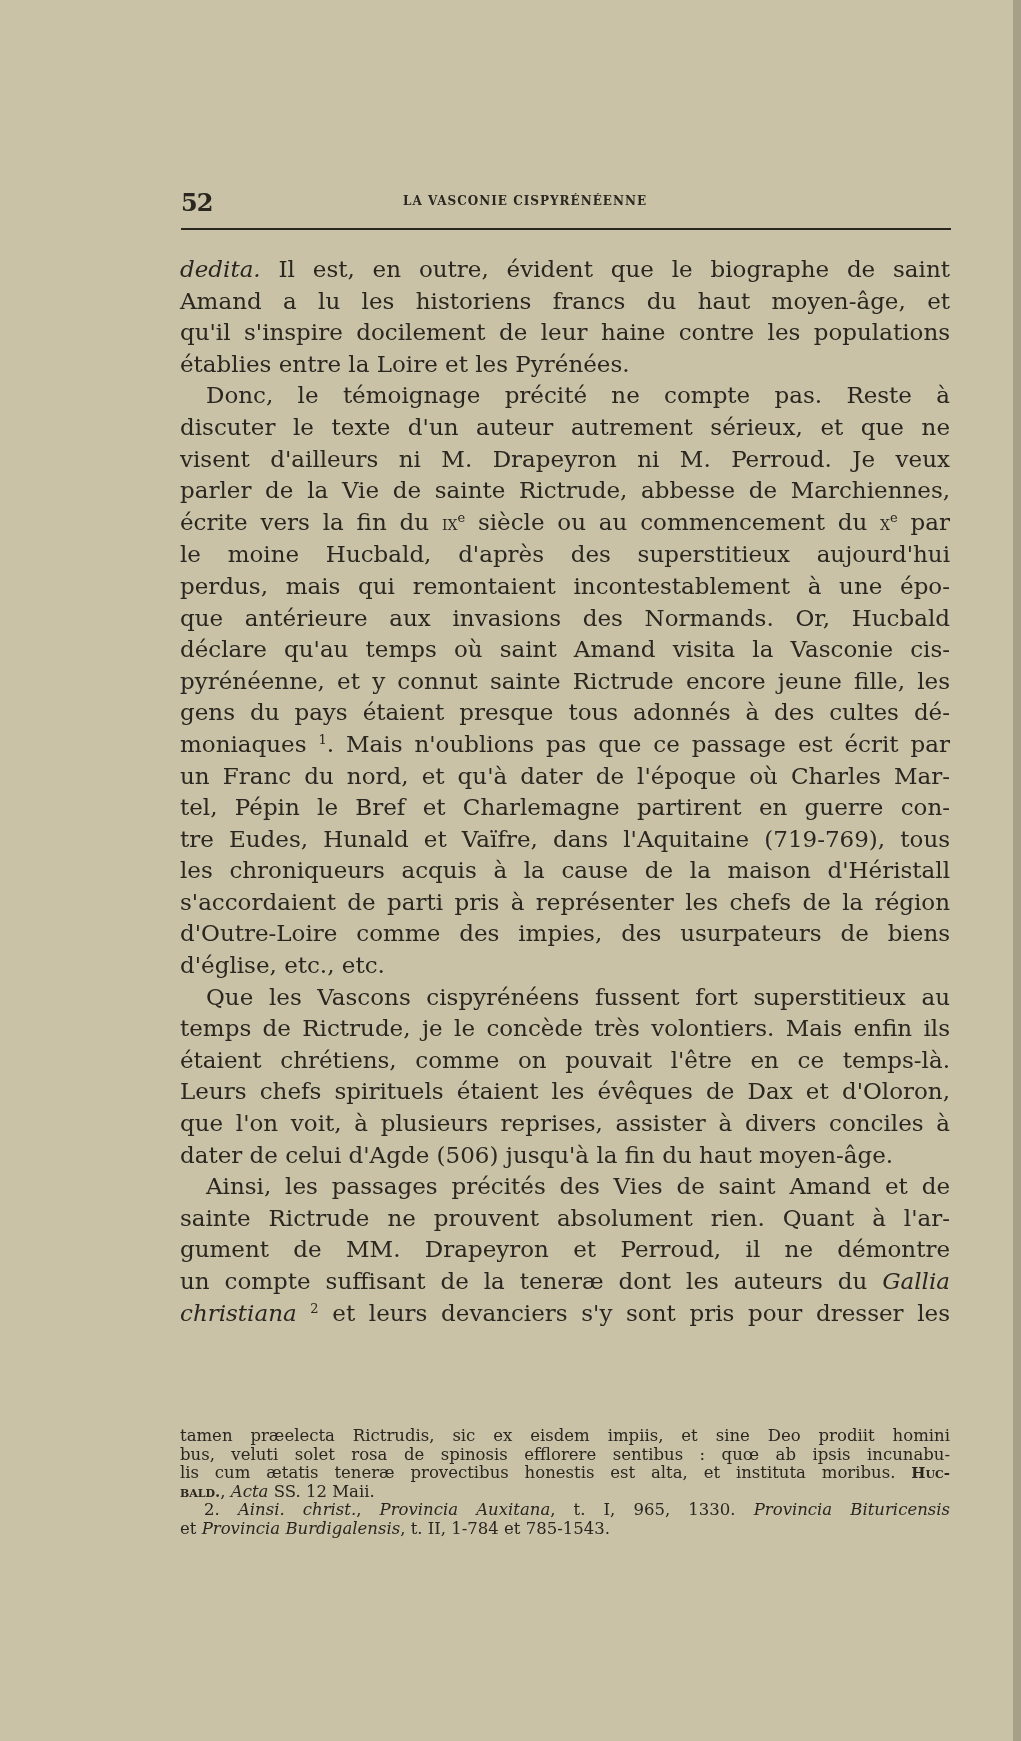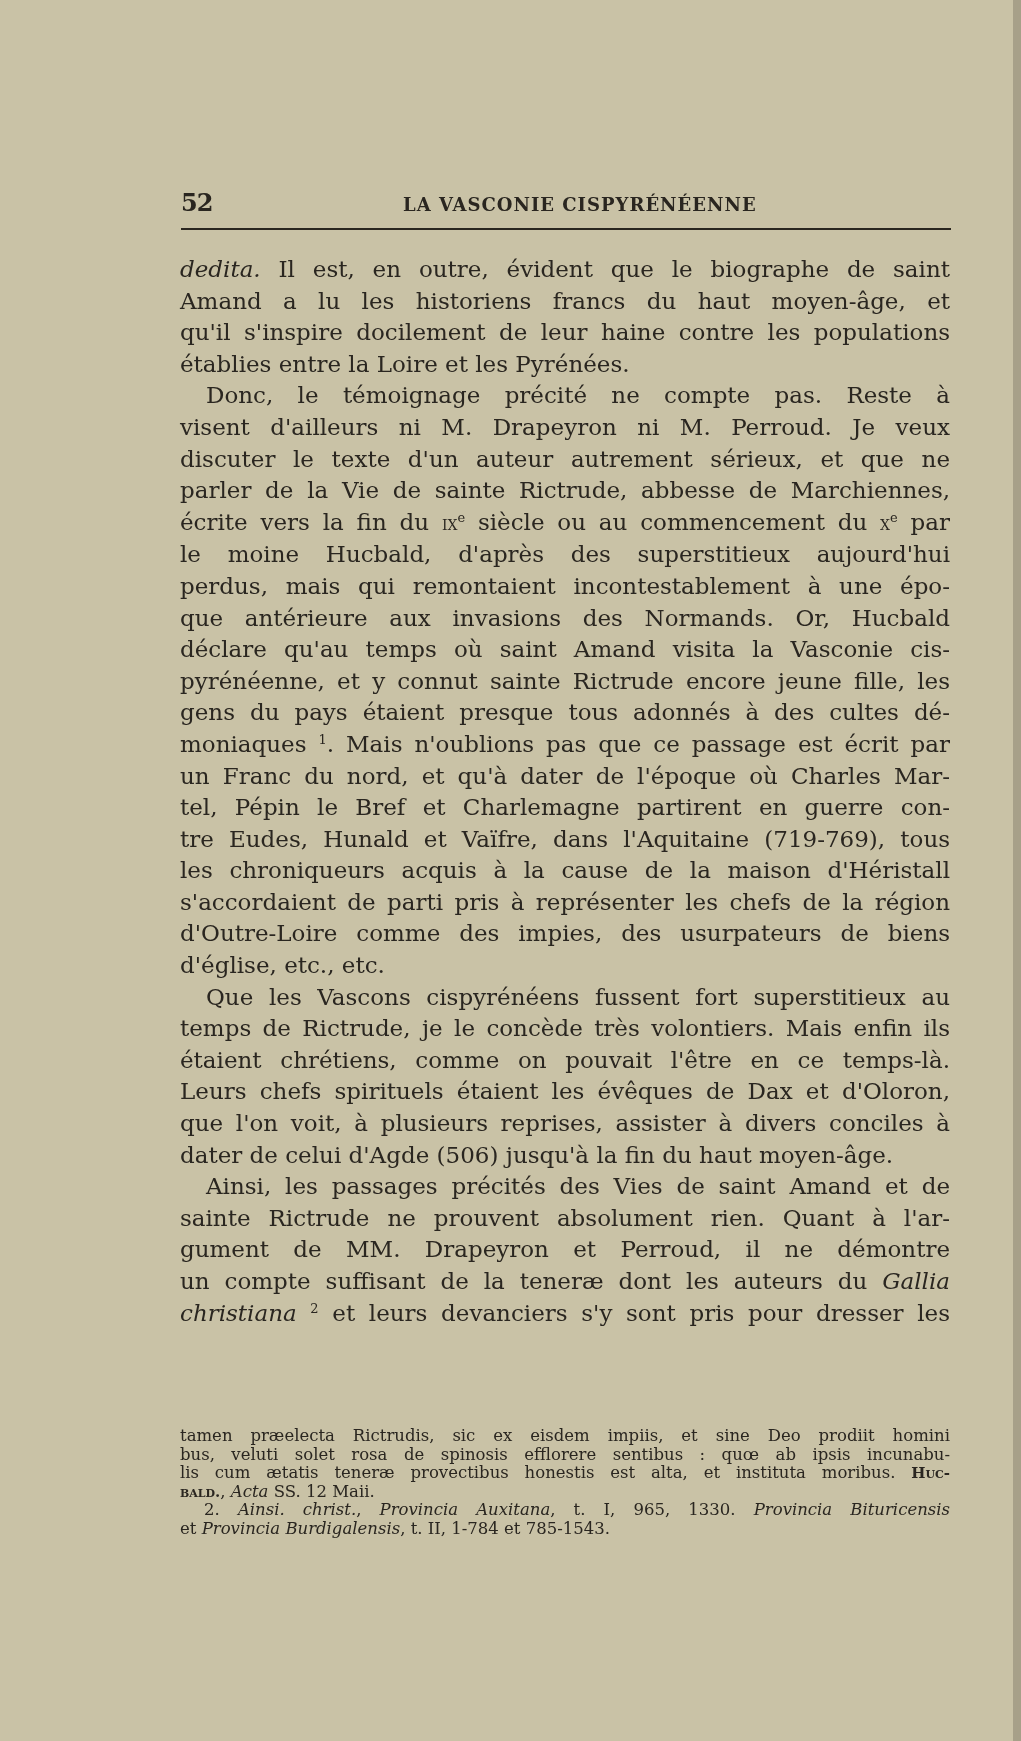--- a/index.html
+++ b/index.html
@@ -17,21 +17,21 @@
   }
   .header {
     position: absolute; left: 181px; top: 188px; width: 770px; height: 30px;
   }
   .page-number {
     position: absolute; left: 0; top: 0;
     font-size: 24px; font-weight: bold; letter-spacing: -1px; text-align: right;
   }
   .running-title {
     position: absolute; left: 222px; top: 6px;
-    font-size: 18px; letter-spacing: 1px; font-weight: bold;
+    font-size: 12px; letter-spacing: 1px; font-weight: bold;
   }
   .rule {
     position: absolute; left: 181px; top: 228px; width: 770px; height: 2px;
     background: #2a2620;
   }
   .body-text {
     position: absolute; left: 180px; top: 254px; width: 770px;
     font-size: 23px; line-height: 31.6px;
   }
   .body-text .line {
@@ -64,22 +64,22 @@
 
 <div class="body-text">
   <div>
     <span class="line"><i>dedita.</i><span> Il est, en outre, évident que le biographe de saint</span></span>
     <span class="line">Amand a lu les historiens francs du haut moyen-âge, et</span>
     <span class="line">qu'il s'inspire docilement de leur haine contre les populations</span>
     <span class="line last">établies entre la Loire et les Pyrénées.</span>
   </div>
   <div>
     <span class="line ind">Donc, le témoignage précité ne compte pas. Reste à</span>
+    <span class="line">discuter le texte d'un auteur autrement sérieux, et que ne</span>
     <span class="line">visent d'ailleurs ni M. Drapeyron ni M. Perroud. Je veux</span>
-    <span class="line">discuter le texte d'un auteur autrement sérieux, et que ne</span>
     <span class="line">parler de la Vie de sainte Rictrude, abbesse de Marchiennes,</span>
     <span class="line"><span>écrite vers la fin du </span><span class="sc">ix</span><sup>e</sup><span> siècle ou au commencement du </span><span class="sc">x</span><sup>e</sup><span> par</span></span>
     <span class="line">le moine Hucbald, d'après des superstitieux aujourd'hui</span>
     <span class="line">perdus, mais qui remontaient incontestablement à une épo-</span>
     <span class="line">que antérieure aux invasions des Normands. Or, Hucbald</span>
     <span class="line">déclare qu'au temps où saint Amand visita la Vasconie cis-</span>
     <span class="line">pyrénéenne, et y connut sainte Rictrude encore jeune fille, les</span>
     <span class="line">gens du pays étaient presque tous adonnés à des cultes dé-</span>
     <span class="line"><span>moniaques </span><sup>1</sup><span>. Mais n'oublions pas que ce passage est écrit par</span></span>
     <span class="line">un Franc du nord, et qu'à dater de l'époque où Charles Mar-</span>

